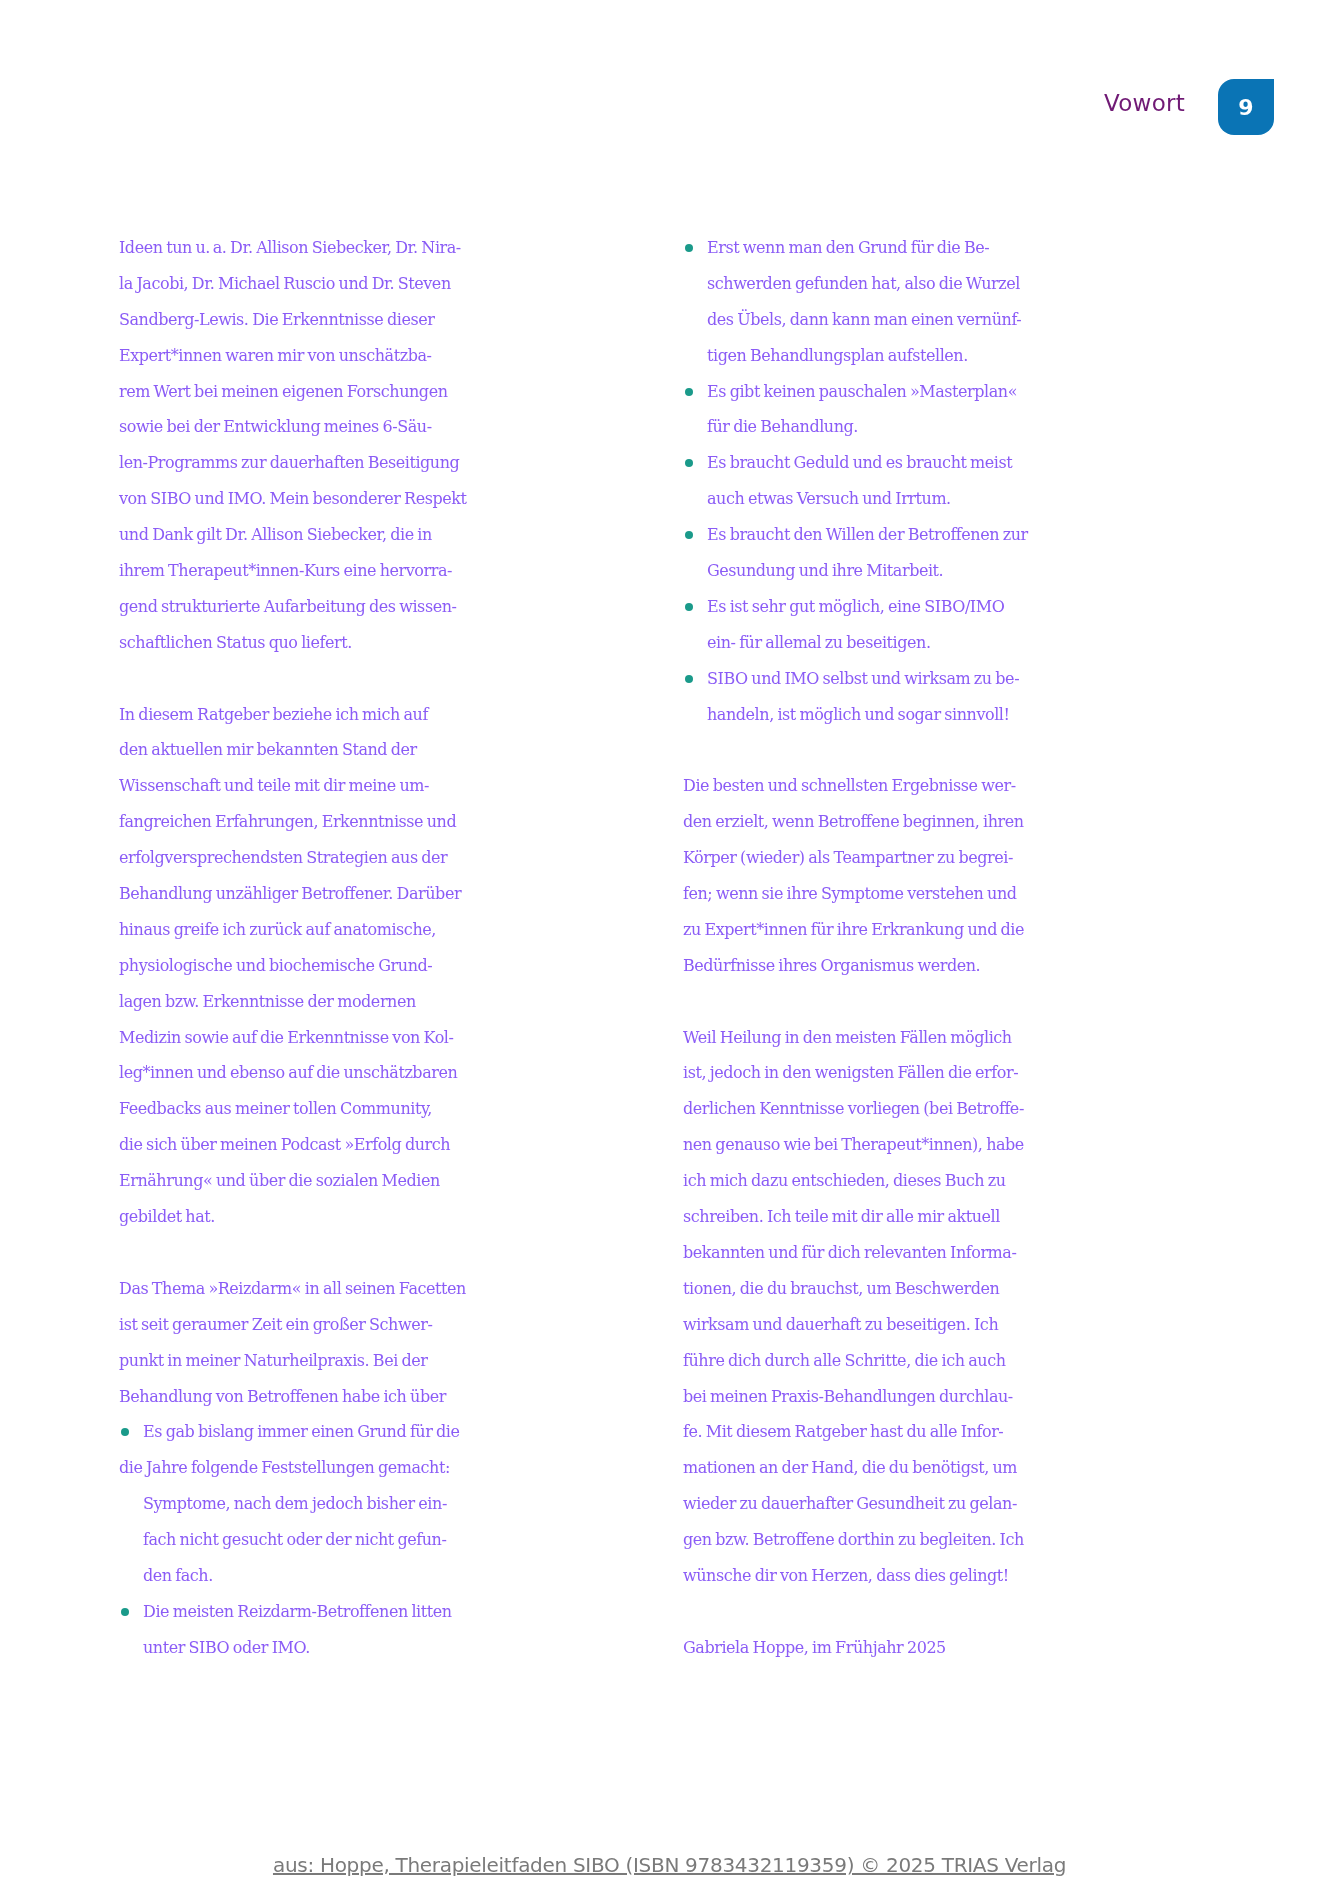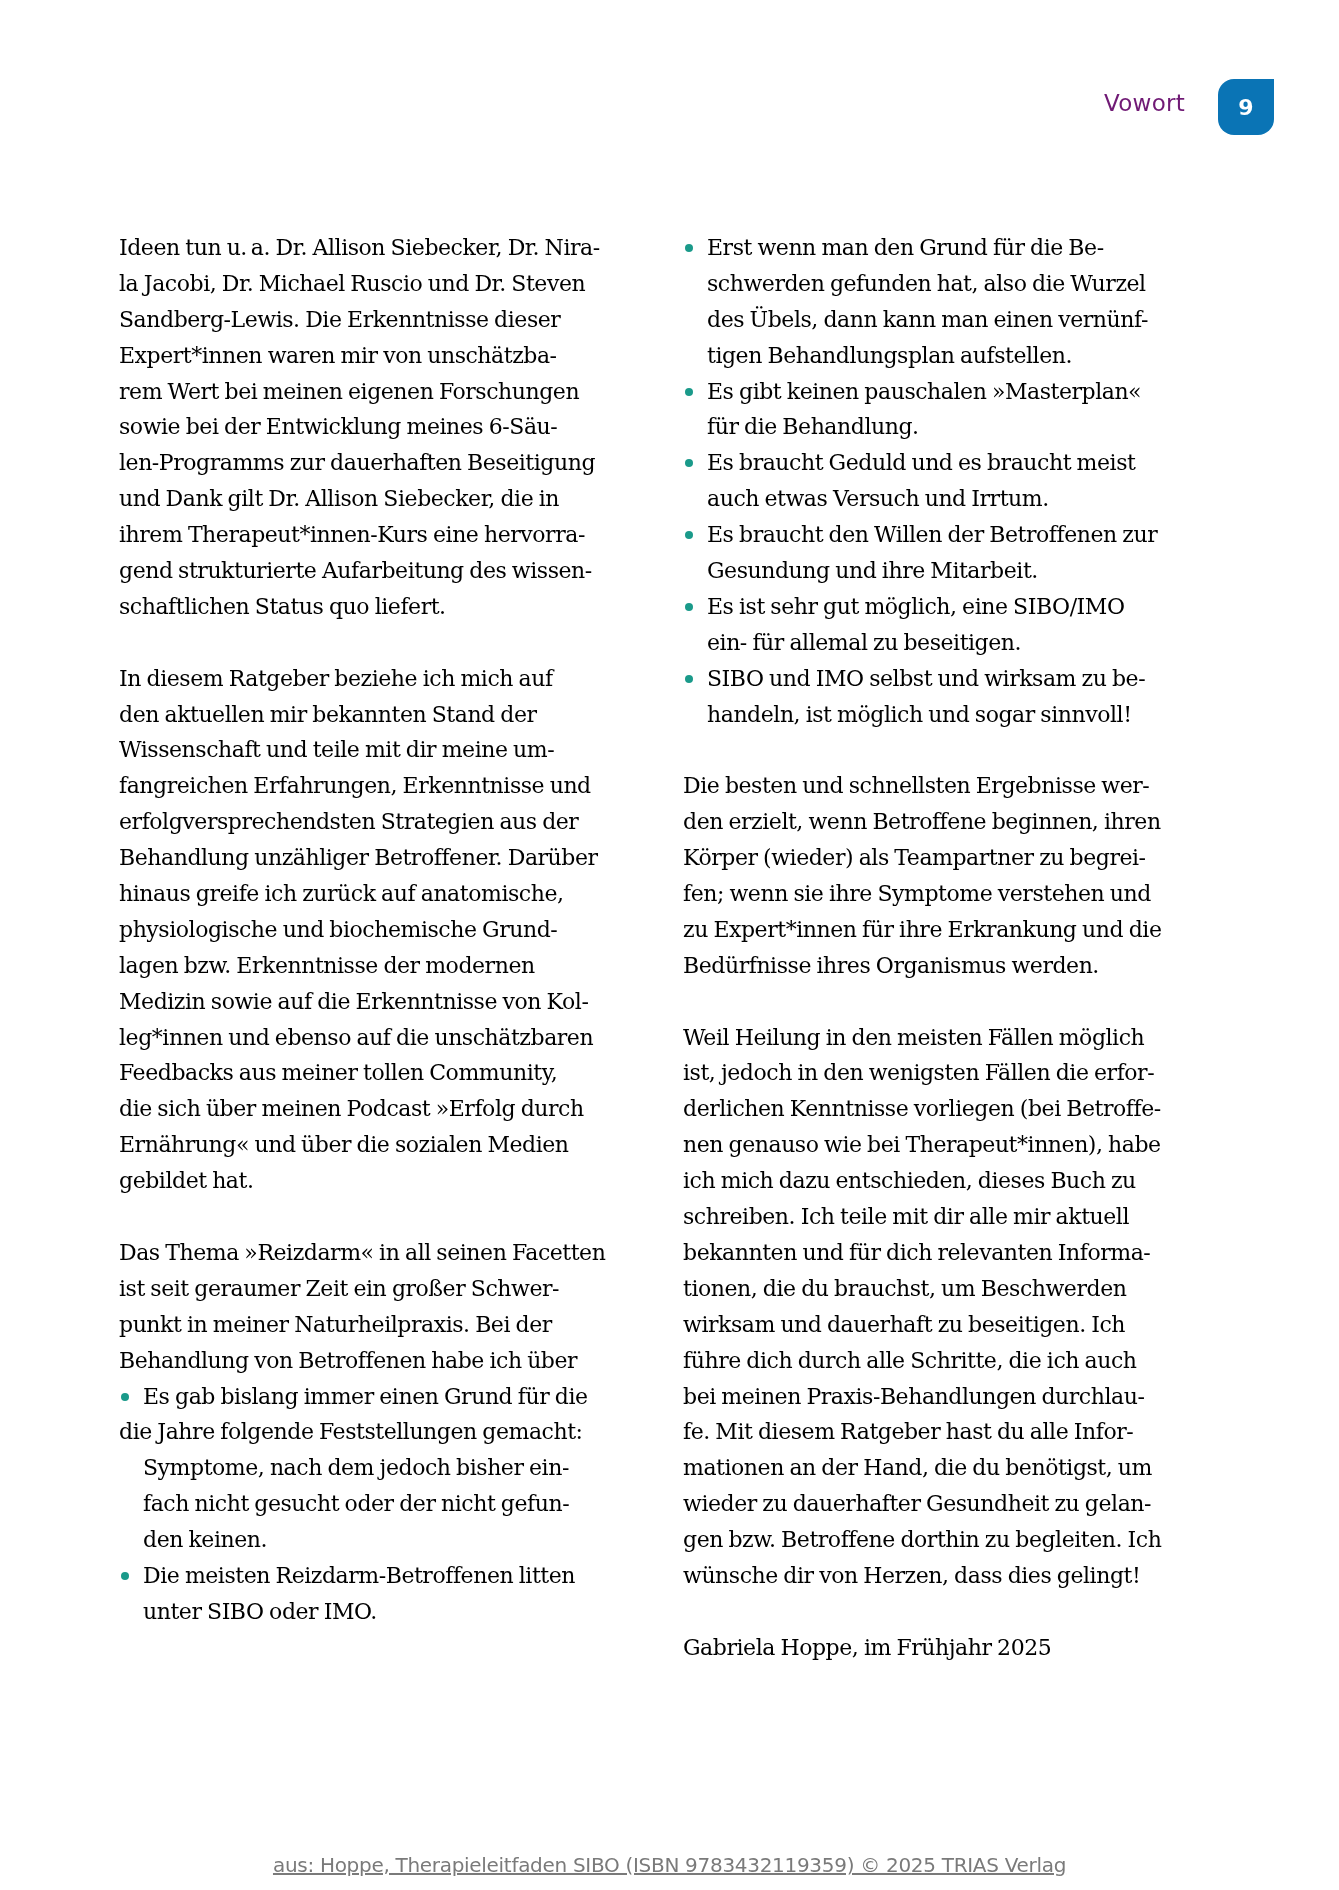--- a/index.html
+++ b/index.html
@@ -1,19 +1,19 @@
 <!DOCTYPE html>
 <html><head>
 <meta charset="utf-8">
 <style>
   html,body{margin:0;padding:0;background:#fff;}
   body{width:1339px;height:1890px;position:relative;overflow:hidden;}
   .header-title{position:absolute;left:1104px;top:90px;font-family:"DejaVu Sans",sans-serif;font-size:23px;color:#701a75;letter-spacing:0.3px;}
   .page-badge{position:absolute;left:1218px;top:79px;width:56px;height:56px;background:#0a74b5;border-radius:16px 0 16px 16px;color:#fff;font-family:"DejaVu Sans",sans-serif;font-weight:bold;font-size:22px;display:flex;align-items:center;justify-content:center;}
-  .col{position:absolute;top:230px;font-family:"DejaVu Serif",serif;font-size:22px;color:#000000;letter-spacing:-0.45px;word-spacing:-1px;}
+  .col{position:absolute;top:230px;font-family:"DejaVu Serif",serif;font-size:16px;color:#8b5cf6;letter-spacing:-0.45px;word-spacing:-1px;}
   .col-left{left:119px;width:520px;}
   .col-right{left:683px;width:520px;}
   .line{height:35.9px;line-height:35.9px;white-space:nowrap;position:relative;}
   .ind{padding-left:24px;}
   .bullet{position:absolute;left:2px;top:14px;width:8px;height:8px;border-radius:50%;background:#1a9a8a;}
   .footer{position:absolute;left:0;width:1339px;top:1853px;text-align:center;font-family:"DejaVu Sans",sans-serif;font-size:20px;color:#7a7a7a;letter-spacing:-0.3px;text-decoration:underline;}
 </style>
 </head>
 <body>
 
@@ -21,20 +21,21 @@
 <div class="page-badge">9</div>
 
 <div class="col col-left" id="colL">
     <div class="line"><span>Ideen tun u. a. Dr. Allison Siebecker, Dr. Nira-</span></div>
     <div class="line"><span>la Jacobi, Dr. Michael Ruscio und Dr. Steven</span></div>
     <div class="line"><span>Sandberg-Lewis. Die Erkenntnisse dieser</span></div>
     <div class="line"><span>Expert*innen waren mir von unschätzba-</span></div>
     <div class="line"><span>rem Wert bei meinen eigenen Forschungen</span></div>
     <div class="line"><span>sowie bei der Entwicklung meines 6-Säu-</span></div>
     <div class="line"><span>len-Programms zur dauerhaften Beseitigung</span></div>
+    <div class="line"><span>von SIBO und IMO. Mein besonderer Respekt</span></div>
     <div class="line"><span>und Dank gilt Dr. Allison Siebecker, die in</span></div>
     <div class="line"><span>ihrem Therapeut*innen-Kurs eine hervorra-</span></div>
     <div class="line"><span>gend strukturierte Aufarbeitung des wissen-</span></div>
     <div class="line"><span>schaftlichen Status quo liefert.</span></div>
     <div class="line"><span></span></div>
     <div class="line"><span>In diesem Ratgeber beziehe ich mich auf</span></div>
     <div class="line"><span>den aktuellen mir bekannten Stand der</span></div>
     <div class="line"><span>Wissenschaft und teile mit dir meine um-</span></div>
     <div class="line"><span>fangreichen Erfahrungen, Erkenntnisse und</span></div>
     <div class="line"><span>erfolgversprechendsten Strategien aus der</span></div>
@@ -50,21 +51,21 @@
     <div class="line"><span>gebildet hat.</span></div>
     <div class="line"><span></span></div>
     <div class="line"><span>Das Thema »Reizdarm« in all seinen Facetten</span></div>
     <div class="line"><span>ist seit geraumer Zeit ein großer Schwer-</span></div>
     <div class="line"><span>punkt in meiner Naturheilpraxis. Bei der</span></div>
     <div class="line"><span>Behandlung von Betroffenen habe ich über</span></div>
     <div class="line ind"><span class="bullet" style="background: rgb(26, 154, 138);"></span><span>Es gab bislang immer einen Grund für die</span></div>
     <div class="line"><span>die Jahre folgende Feststellungen gemacht:</span></div>
     <div class="line ind"><span>Symptome, nach dem jedoch bisher ein-</span></div>
     <div class="line ind"><span>fach nicht gesucht oder der nicht gefun-</span></div>
-    <div class="line ind"><span>den keinen.</span></div>
+    <div class="line ind"><span>den fach.</span></div>
     <div class="line ind"><span class="bullet" style="background: rgb(26, 154, 138);"></span><span>Die meisten Reizdarm-Betroffenen litten</span></div>
     <div class="line ind"><span>unter SIBO oder IMO.</span></div>
   </div>
 <div class="col col-right" id="colR">
     <div class="line ind"><span class="bullet" style="background: rgb(26, 154, 138);"></span><span>Erst wenn man den Grund für die Be-</span></div>
     <div class="line ind"><span>schwerden gefunden hat, also die Wurzel</span></div>
     <div class="line ind"><span>des Übels, dann kann man einen vernünf-</span></div>
     <div class="line ind"><span>tigen Behandlungsplan aufstellen.</span></div>
     <div class="line ind"><span class="bullet" style="background: rgb(26, 154, 138);"></span><span>Es gibt keinen pauschalen »Masterplan«</span></div>
     <div class="line ind"><span>für die Behandlung.</span></div>

